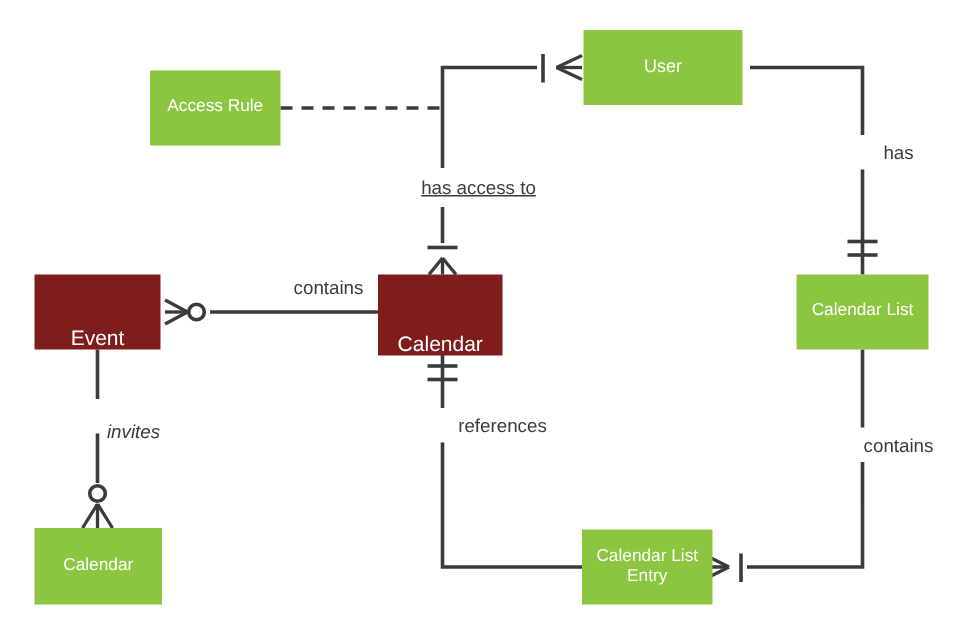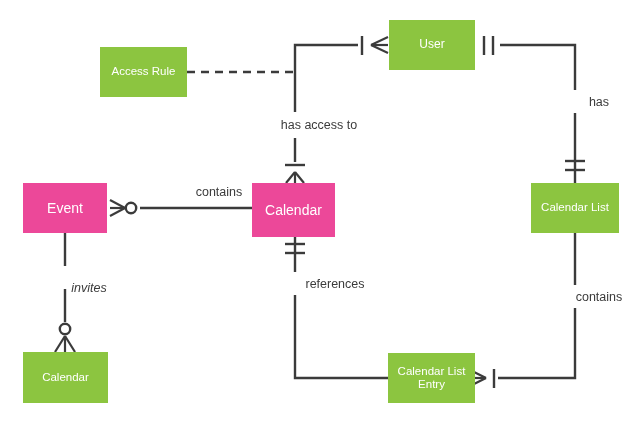--- a/index.html
+++ b/index.html
@@ -33,21 +33,22 @@
     text-align: center;
     color: #ffffff;
     line-height: 1.15;
     box-sizing: border-box;
     user-select: none;
   }
   .entity-green {
     background: #8cc540;
   }
   .entity-orange {
-    background: #ec4899;
+    background: #7f1d1d;
+    align-items: flex-end;
   }
   .entity-label {
     display: block;
     white-space: pre-line;
   }
   .edge-label {
     position: absolute;
     color: #3b3b3b;
     font-size: 12.5px;
     white-space: nowrap;
@@ -146,21 +147,21 @@
         <line x1="65" y1="336" x2="65" y2="352"></line>
         <line x1="65" y1="336" x2="75" y2="352"></line>
       </g>
     </g>
   </svg>
 
   <div class="entity-box entity-green" style="left:100px; top:47px; width:87px; height:50px; font-size:11.5px;">
     <span class="entity-label">Access Rule</span>
   </div>
 
-  <div class="entity-box entity-green" style="left:389px; top:20px; width:86px; height:50px; font-size:12px;">
+  <div class="entity-box entity-green" style="left:389px; top:20px; width:106px; height:50px; font-size:12px;">
     <span class="entity-label">User</span>
   </div>
 
   <div class="entity-box entity-orange" style="left:23px; top:183px; width:84px; height:50px; font-size:14px;">
     <span class="entity-label">Event</span>
   </div>
 
   <div class="entity-box entity-orange" style="left:252px; top:183px; width:83px; height:54px; font-size:14px;">
     <span class="entity-label">Calendar</span>
   </div>
@@ -173,21 +174,21 @@
     <span class="entity-label">Calendar</span>
   </div>
 
   <div class="entity-box entity-green" style="left:388px; top:353px; width:87px; height:50px; font-size:11.5px;">
     <span class="entity-label">Calendar List
 Entry</span>
   </div>
 
   <div class="edge-label" style="left:195px; top:192px;">contains</div>
 
-  <div class="edge-label" style="left:295px; top:125px;">has access to</div>
+  <div class="edge-label" style="left:295px; top:125px;text-decoration:underline;">has access to</div>
 
   <div class="edge-label" style="left:575px; top:102px;">has</div>
 
   <div class="edge-label" style="left:575px; top:297px;">contains</div>
 
   <div class="edge-label" style="left:295px; top:284px;margin-left:16px;">references</div>
 
   <div class="edge-label" style="left:65px; top:288px;font-style:italic;">invites</div>
 
 </div>

